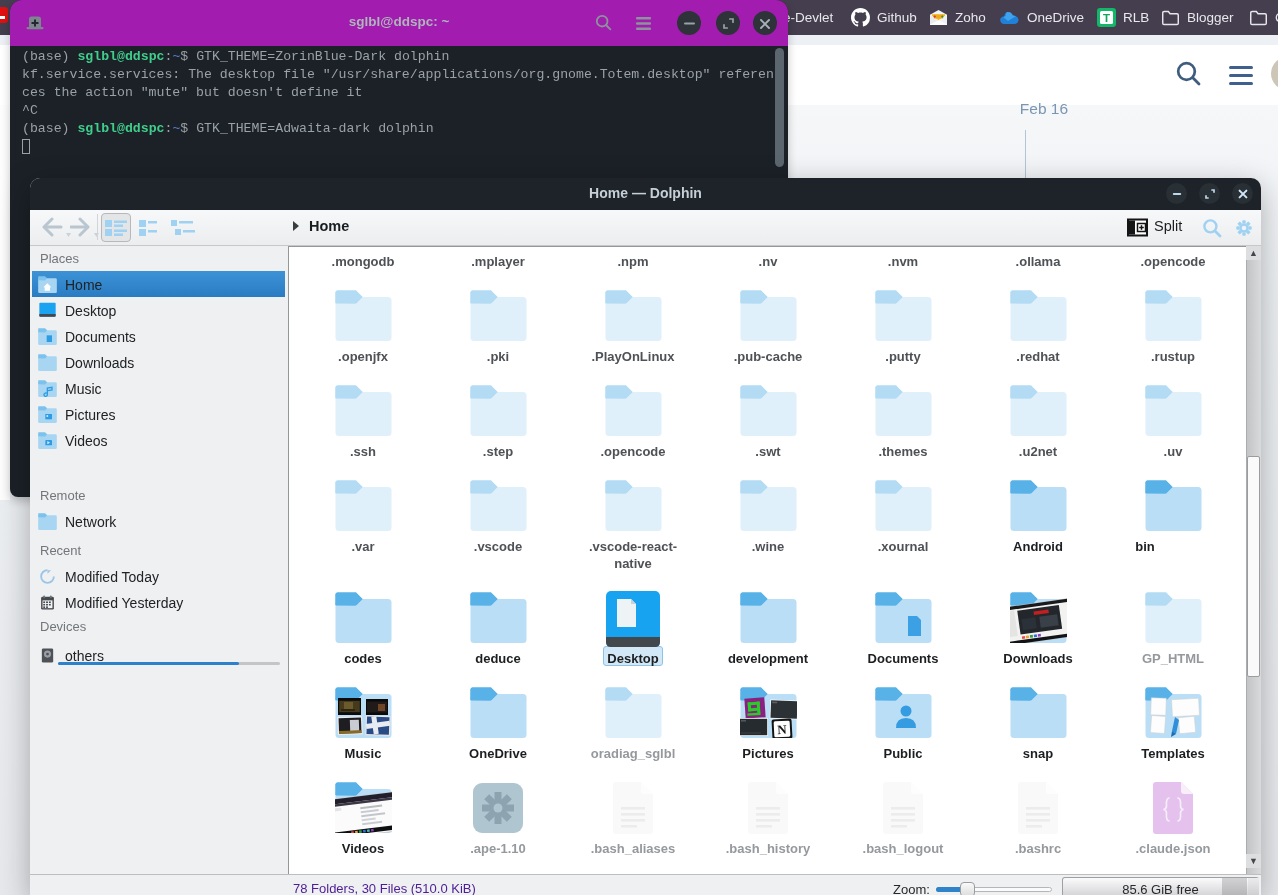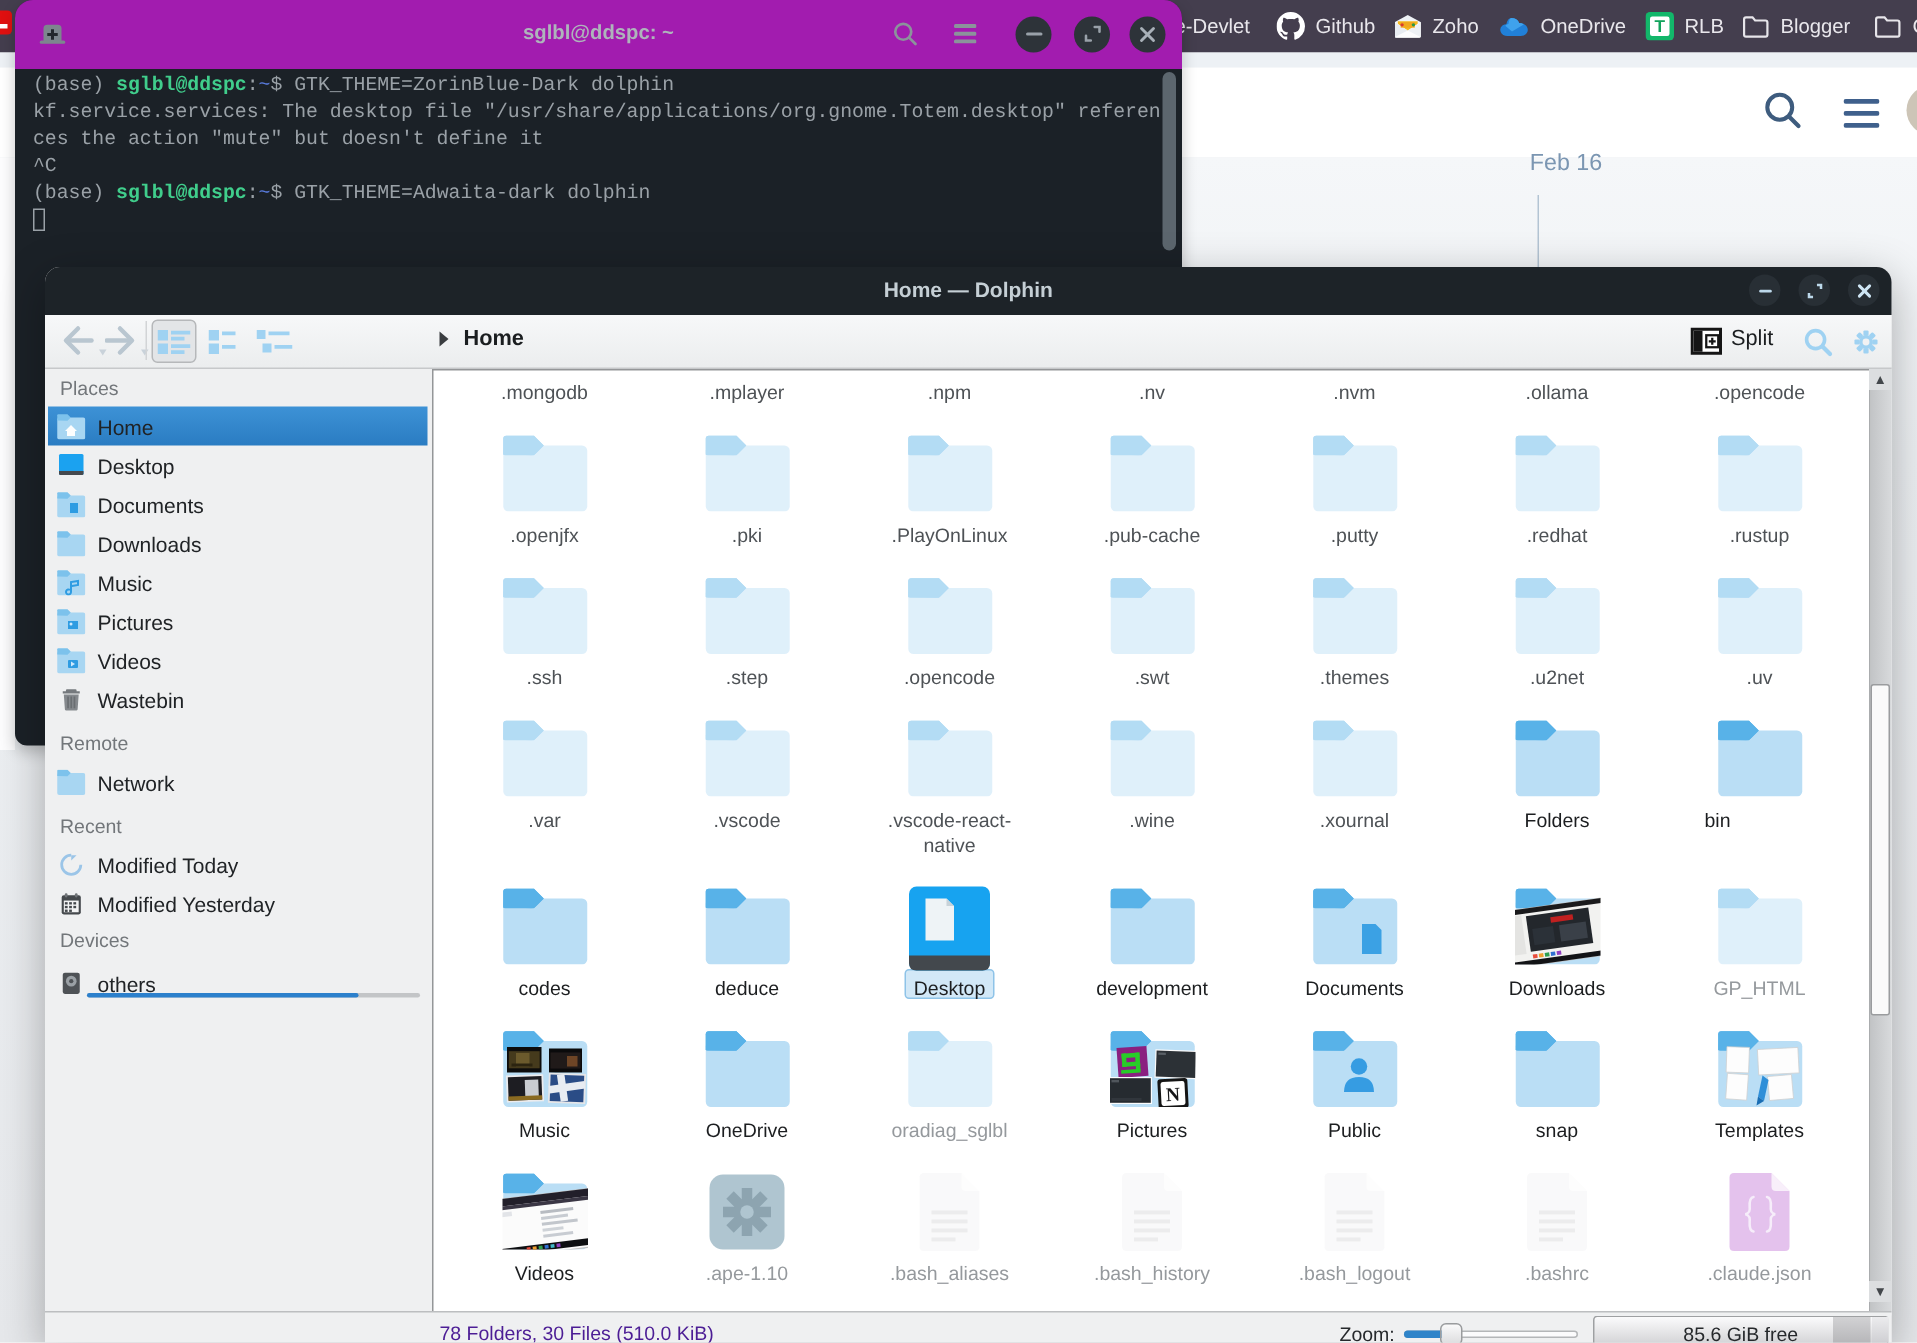--- a/index.html
+++ b/index.html
@@ -32,21 +32,21 @@
 
 
 .dolphin { position:absolute; left:30px; top:178px; width:1231px; height:717px; border-radius:10px 10px 0 0;
   box-shadow:0 8px 30px rgba(0,0,0,0.30); background:#eff0f1; }
 .dtitle { position:absolute; left:0; top:0; width:100%; height:32px; background:#1d2328; border-radius:10px 10px 0 0; }
 .dtitletx { position:absolute; left:0; top:7px; width:100%; text-align:center; color:#c5cfd5; font-size:14px; font-weight:bold; }
 .dcirc { position:absolute; top:5px; width:21px; height:21px; border-radius:50%; background:#282f35; display:flex; align-items:center; justify-content:center; }
 .dtool { position:absolute; left:0; top:32px; width:100%; height:36px; background:linear-gradient(180deg,#f7f8f9,#ebedee); border-bottom:1px solid #c6c8ca; }
 .dbody { position:absolute; left:0; top:68px; width:100%; height:631px; background:#eff0f1; }
 .dview { position:absolute; left:258px; top:68px; width:958px; height:628px; background:#ffffff; border-top:1px solid #949698; border-left:1px solid #949698; }
-.lab { position:absolute; text-align:center; font-size:13px; color:#1c1e20; line-height:17px; white-space:nowrap; }
+.lab { position:absolute; text-align:center; font-size:13px; color:#1c1e20; line-height:17px; white-space:nowrap;font-weight:bold; }
 .lab.hid { color:#4e5256; }
 .lab.gray { color:#95999d; }
 .lab.sel { color:#1c1e20; }
 .selbox { position:absolute; left:603px; top:646px; width:60px; height:20px; background:#d2e8f7; border:1px solid #8ec3e8; border-radius:3px; }
 .sbhead { position:absolute; left:10px; font-size:13px; color:#72767a; }
 .sbitem { position:absolute; left:0px; width:257px; height:25px; display:flex; align-items:center; }
 .sbic { margin-left:7px; width:20px; display:flex; justify-content:center; }
 .sbtx { margin-left:8px; font-size:14px; color:#202326; }
 .sbsel { position:absolute; left:2px; top:271px; width:253px; height:26px; background:linear-gradient(180deg,#3d92d6,#2a7cc2); }
 .dstatus { position:absolute; left:0; top:696px; width:100%; height:21px; background:#eff0f1; border-top:1px solid #bcbec0; }
@@ -413,21 +413,21 @@
 <rect x="0.5" y="7" width="56" height="44" rx="3.5" fill="#badef5"></rect>
 <path d="M0.5,13 L0.5,2.5 Q0.5,0.5 2.5,0.5 L21,0.5 L27.5,7 L21,13.5 Z" fill="#58b2e8"></path>
 <path d="M0.5,13 L0.5,2.5 Q0.5,0.5 2.5,0.5 L21,0.5 L27.5,7 L22,12.5 Q21,13.5 19,13.5 L2,13.5 Q0.5,13.5 0.5,13 Z" fill="#58b2e8"></path>
 </svg></div>
 <div class="lab hid" style="left:838px;top:538px;width:130px">.xournal</div>
 <div style="position:absolute;left:1010px;top:480px;width:57px;line-height:0"><svg width="57" height="51" viewBox="0 0 57 51" style="opacity:1">
 <rect x="0.5" y="7" width="56" height="44" rx="3.5" fill="#badef5"></rect>
 <path d="M0.5,13 L0.5,2.5 Q0.5,0.5 2.5,0.5 L21,0.5 L27.5,7 L21,13.5 Z" fill="#58b2e8"></path>
 <path d="M0.5,13 L0.5,2.5 Q0.5,0.5 2.5,0.5 L21,0.5 L27.5,7 L22,12.5 Q21,13.5 19,13.5 L2,13.5 Q0.5,13.5 0.5,13 Z" fill="#58b2e8"></path>
 </svg></div>
-<div class="lab" style="left:973px;top:538px;width:130px">Folders</div>
+<div class="lab" style="left:973px;top:538px;width:130px">Android</div>
 <div style="position:absolute;left:1145px;top:480px;width:57px;line-height:0"><svg width="57" height="51" viewBox="0 0 57 51" style="opacity:1">
 <rect x="0.5" y="7" width="56" height="44" rx="3.5" fill="#badef5"></rect>
 <path d="M0.5,13 L0.5,2.5 Q0.5,0.5 2.5,0.5 L21,0.5 L27.5,7 L21,13.5 Z" fill="#58b2e8"></path>
 <path d="M0.5,13 L0.5,2.5 Q0.5,0.5 2.5,0.5 L21,0.5 L27.5,7 L22,12.5 Q21,13.5 19,13.5 L2,13.5 Q0.5,13.5 0.5,13 Z" fill="#58b2e8"></path>
 </svg></div>
 <div class="lab" style="left:1080px;top:538px;width:130px">bin</div>
 <div style="position:absolute;left:335px;top:592px;width:57px;line-height:0"><svg width="57" height="51" viewBox="0 0 57 51" style="opacity:1.0">
 <rect x="0.5" y="7" width="56" height="44" rx="3.5" fill="#badef5"></rect>
 <path d="M0.5,13 L0.5,2.5 Q0.5,0.5 2.5,0.5 L21,0.5 L27.5,7 L21,13.5 Z" fill="#58b2e8"></path>
 <path d="M0.5,13 L0.5,2.5 Q0.5,0.5 2.5,0.5 L21,0.5 L27.5,7 L22,12.5 Q21,13.5 19,13.5 L2,13.5 Q0.5,13.5 0.5,13 Z" fill="#58b2e8"></path>
@@ -754,34 +754,20 @@
       <span class="sbic">
         <svg width="19" height="17" viewBox="0 0 57 51">
           <rect x="0.5" y="7" width="56" height="44" rx="4" fill="#a8d6f2"></rect>
           <path d="M0.5,13 L0.5,2.5 Q0.5,0.5 2.5,0.5 L21,0.5 L27.5,7 L21,13.5 Z" fill="#7cc2ec"></path>
           <rect x="22" y="24" width="20" height="16" rx="2" fill="#2e9ce2"></rect>
           <path d="M28,27 L36,32 L28,37 Z" fill="#cfeafd"></path>
         </svg>
       </span>
       <span class="sbtx">Videos</span>
     </div>
-<div class="sbitem " style="top:454px">
-      <span class="sbic">
-        <svg width="17" height="17" viewBox="0 0 24 24">
-          <path d="M7,4 L7,3 Q7,2 8,2 L16,2 Q17,2 17,3 L17,4 L20,4 L20,6 L4,6 L4,4 Z" fill="#75797d"></path>
-          <path d="M5,7 L19,7 L18,21 Q18,22 17,22 L7,22 Q6,22 6,21 Z" fill="#85898d"></path>
-          <g stroke="#6a6e72" stroke-width="1.6">
-            <line x1="9" y1="9" x2="9" y2="20"></line>
-            <line x1="12" y1="9" x2="12" y2="20"></line>
-            <line x1="15" y1="9" x2="15" y2="20"></line>
-          </g>
-        </svg>
-      </span>
-      <span class="sbtx">Wastebin</span>
-    </div>
 <div class="sbhead" style="top:488px">Remote</div>
 <div class="sbitem " style="top:509px">
       <span class="sbic">
         <svg width="19" height="17" viewBox="0 0 57 51">
           <rect x="0.5" y="7" width="56" height="44" rx="4" fill="#a8d6f2"></rect>
           <path d="M0.5,13 L0.5,2.5 Q0.5,0.5 2.5,0.5 L21,0.5 L27.5,7 L21,13.5 Z" fill="#7cc2ec"></path>
         </svg>
       </span>
       <span class="sbtx">Network</span>
     </div>

